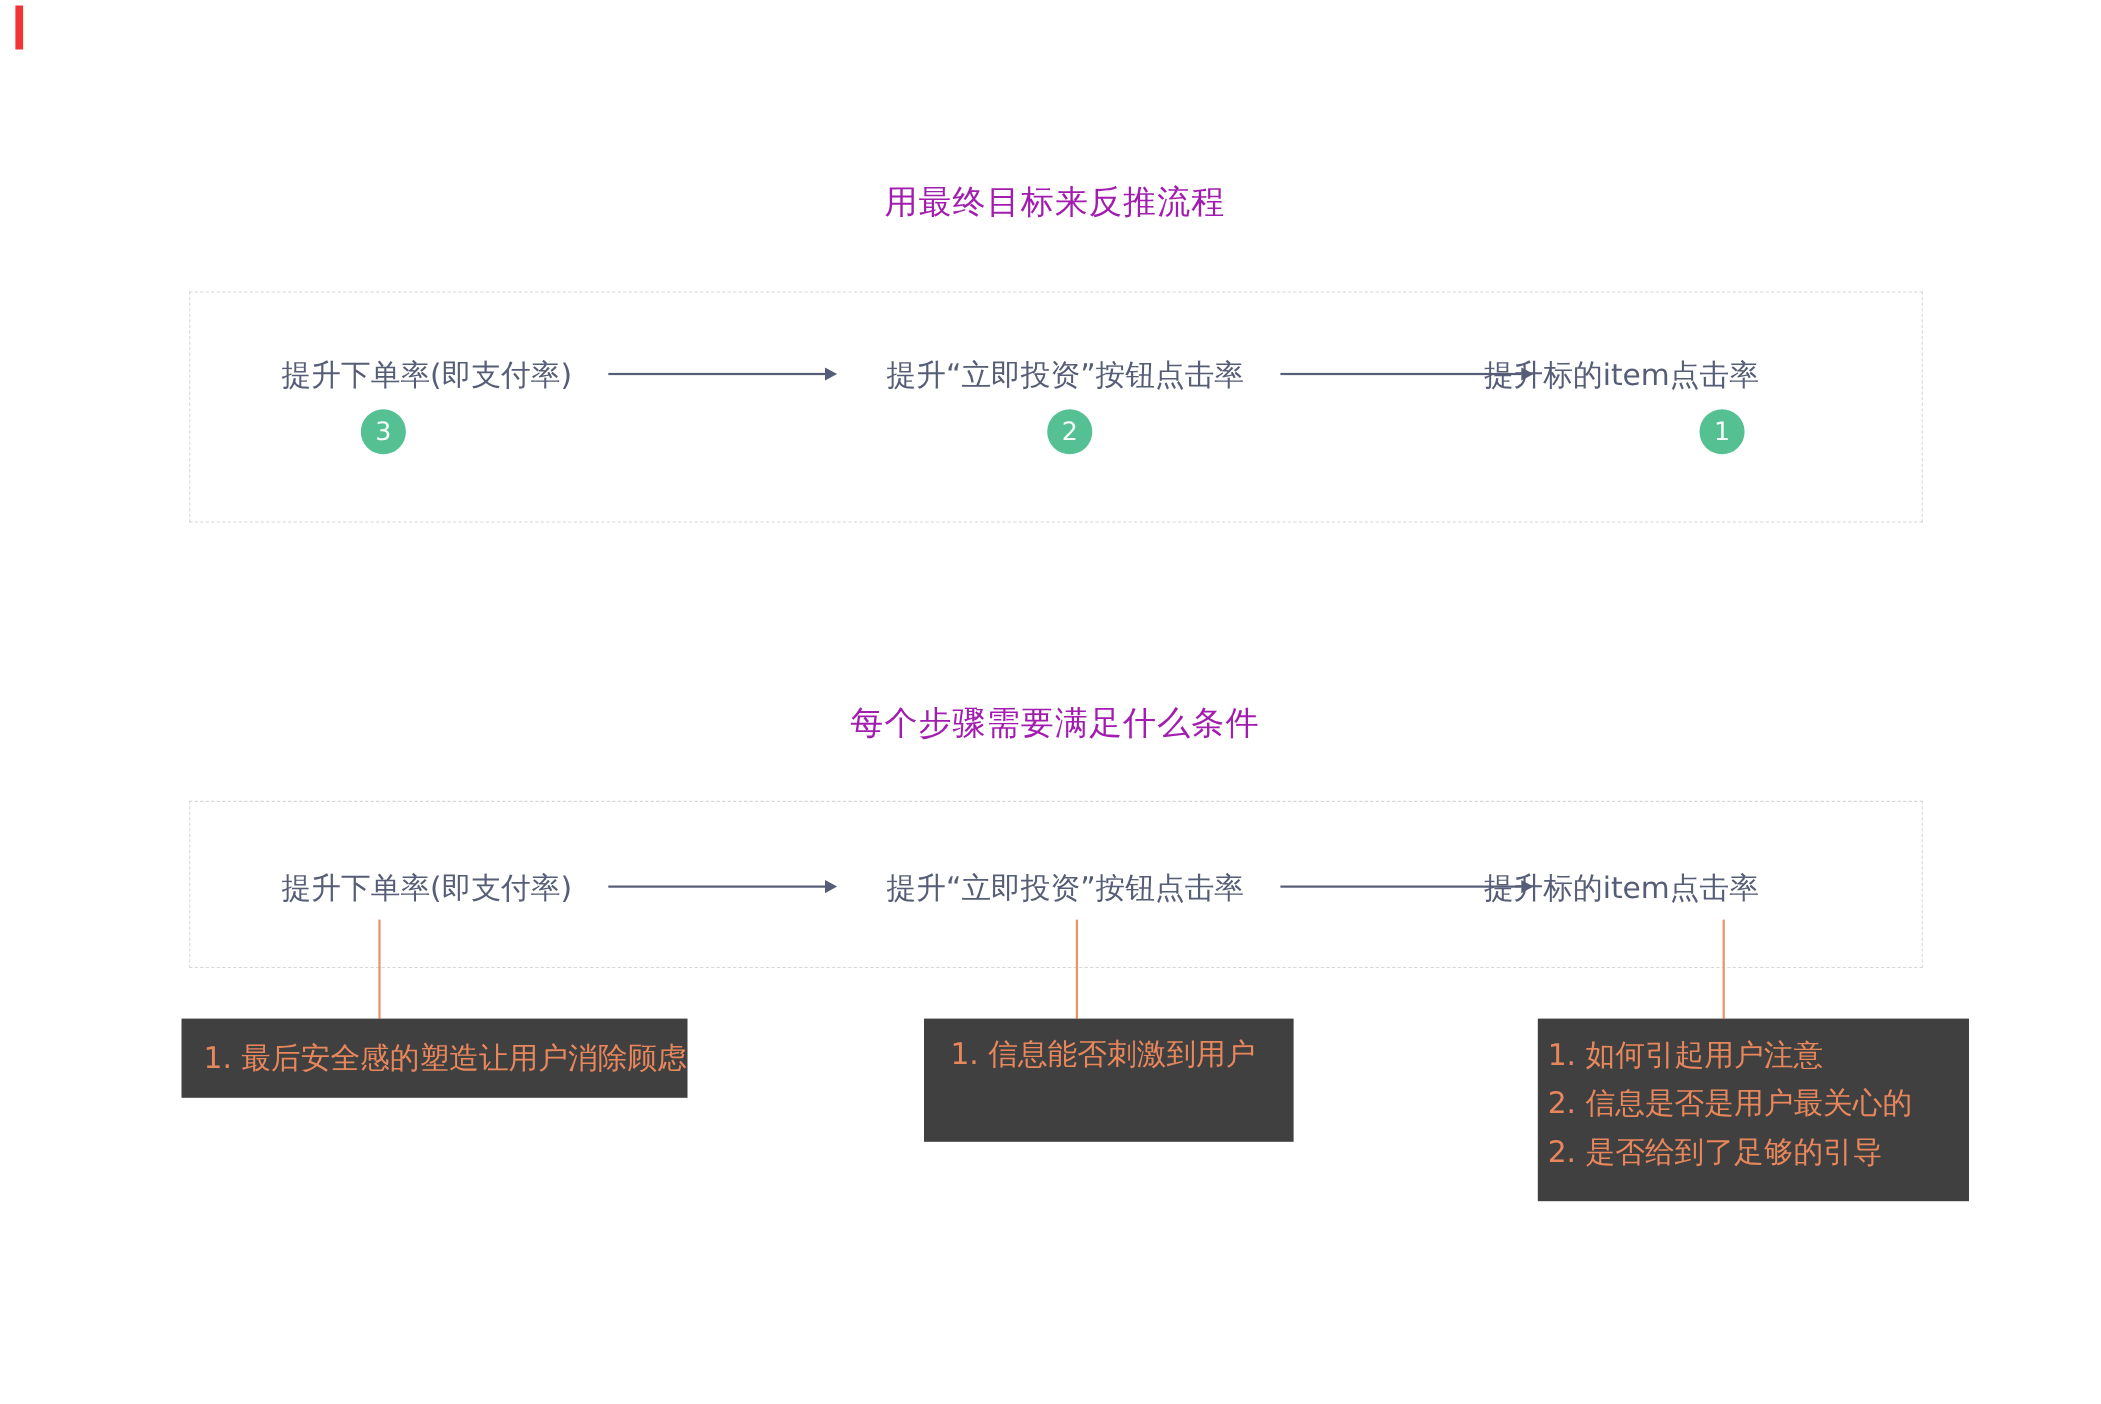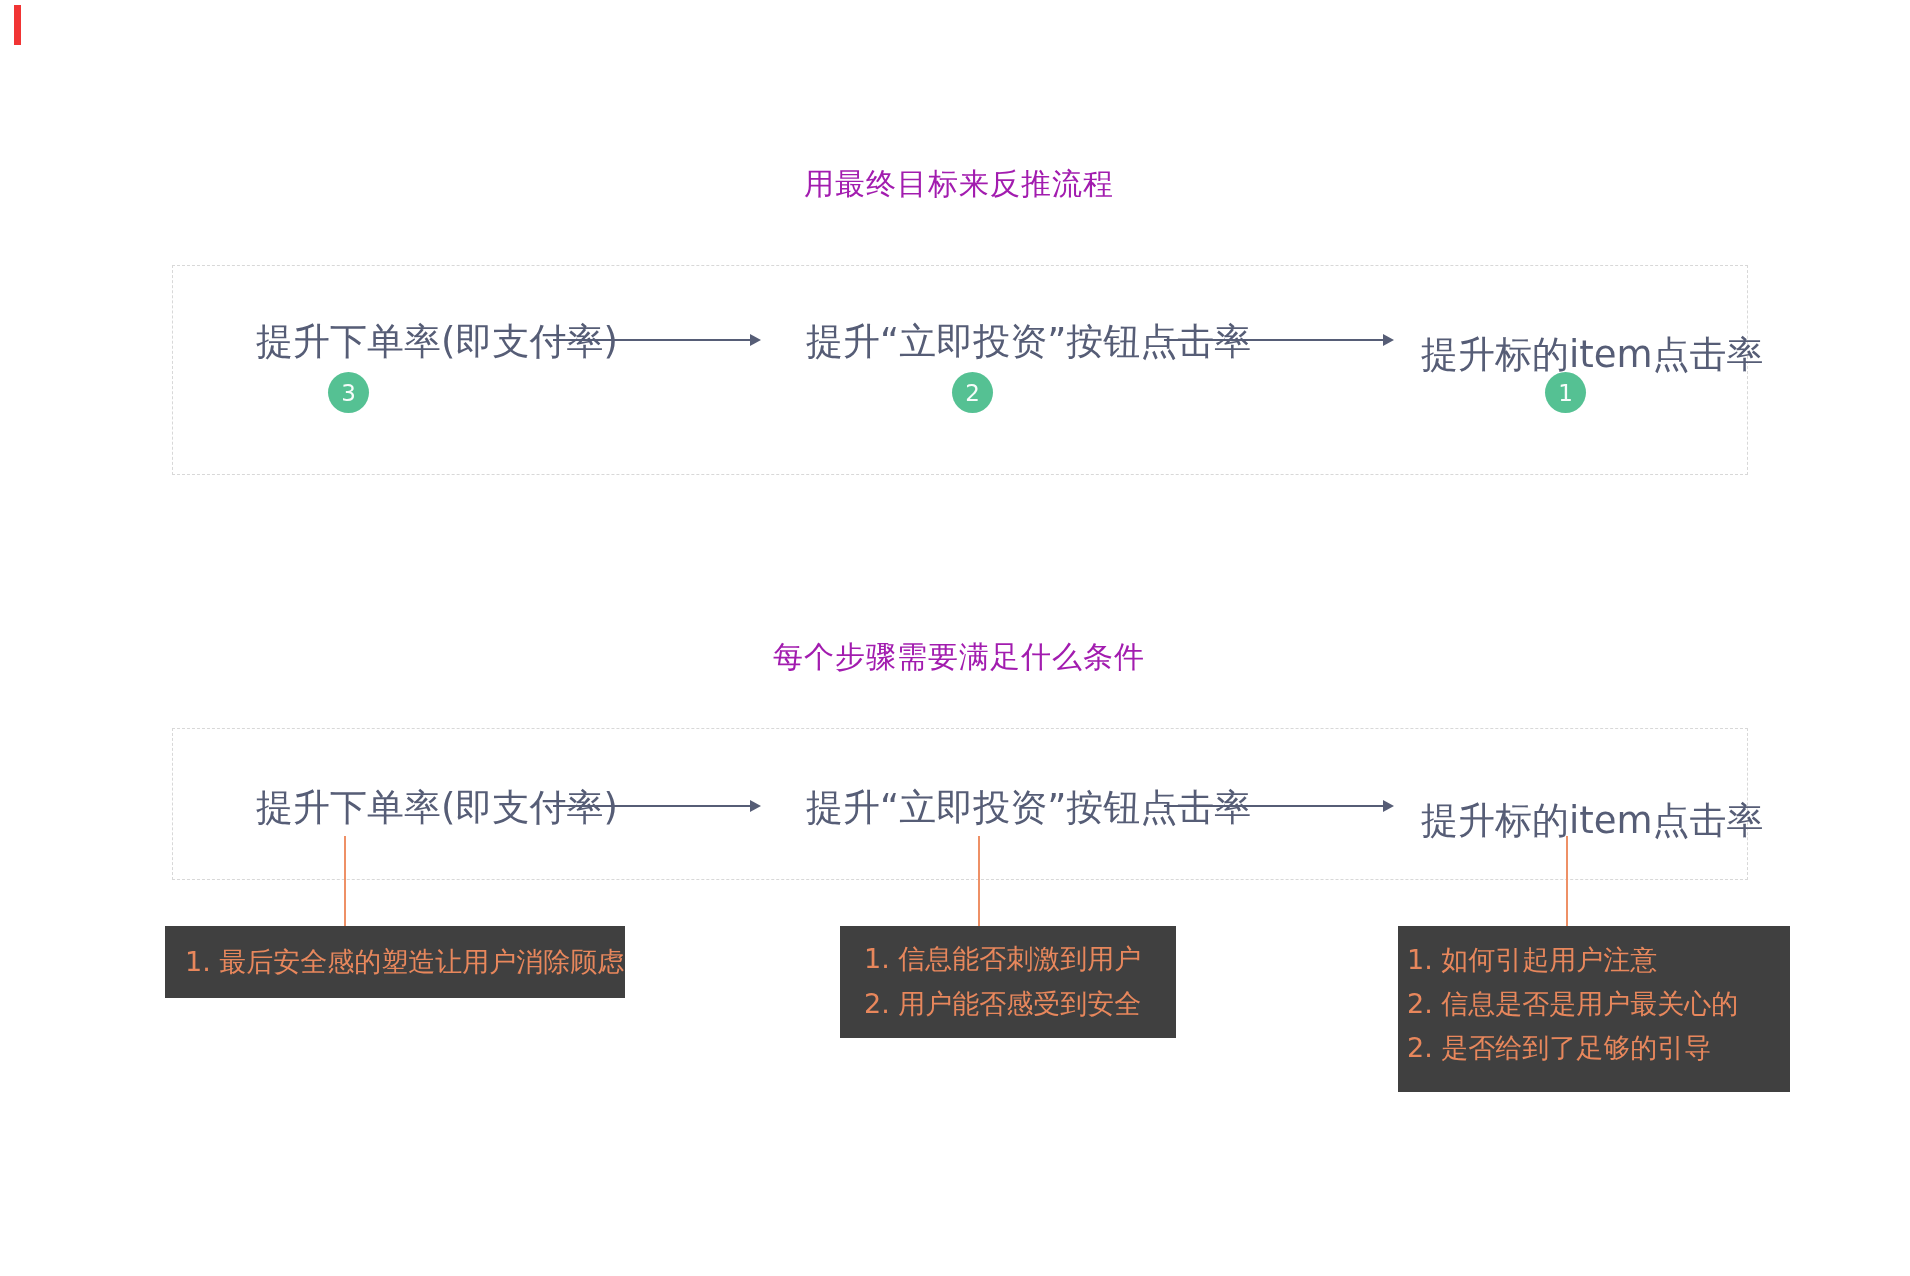--- a/index.html
+++ b/index.html
@@ -11,25 +11,25 @@
   .sec-title{
     position:absolute;left:172px;width:1574px;text-align:center;
     font-size:30px;font-weight:500;color:#a21caf;letter-spacing:1px;
   }
   .t1{top:164px;}
   .t2{top:637px;}
   .dashed-box{position:absolute;left:172px;width:1574px;border:1px dashed #d8d8d8;background:#ffffff;}
   .box1{top:265px;height:208px;}
   .box2{top:728px;height:150px;}
   .node{
-    position:absolute;font-size:37px;color:#565d76;line-height:32px;white-space:nowrap;
+    position:absolute;font-size:27px;color:#565d76;line-height:32px;white-space:nowrap;
   }
   .node.n1{left:83px;}
   .node.n2{left:633px;}
-  .node.n3{left:1248px;margin-top:13px;}
+  .node.n3{left:1176px;}
   .row1 .node{top:60px;}
   .row2 .node{top:63px;}
   .arrow{position:absolute;height:2px;background:#565d76;}
   .arrow::after{
     content:'';position:absolute;right:-11px;top:-5px;width:0;height:0;
     border-left:11px solid #565d76;border-top:6px solid transparent;border-bottom:6px solid transparent;
   }
   .a1{left:380px;width:197px;}
   .a2{left:991px;width:219px;}
   .row1 .arrow{top:73px;}
@@ -94,21 +94,20 @@
 
   <div class="note note1">
     <ul>
       <li>1. 最后安全感的塑造让用户消除顾虑</li>
     </ul>
   </div>
 
   <div class="note note2">
     <ul>
       <li>1. 信息能否刺激到用户</li>
-      <li>2. 用户能否感受到安全</li>
     </ul>
   </div>
 
   <div class="note note3">
     <ul>
       <li>1. 如何引起用户注意</li>
       <li>2. 信息是否是用户最关心的</li>
       <li>2. 是否给到了足够的引导</li>
     </ul>
   </div>

